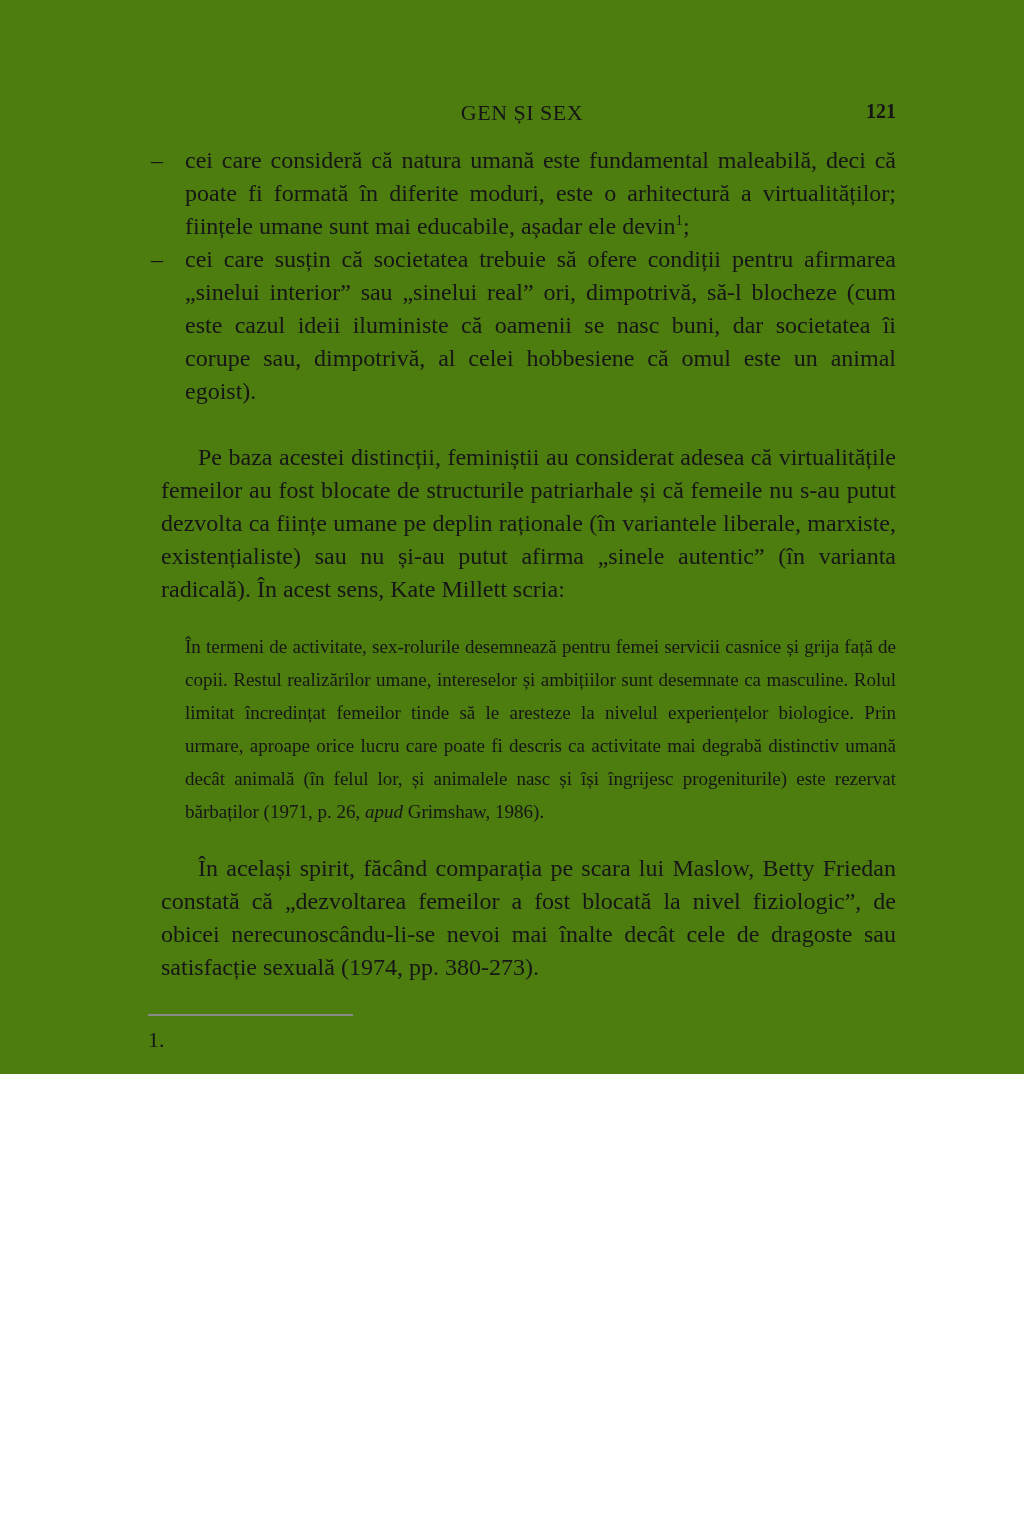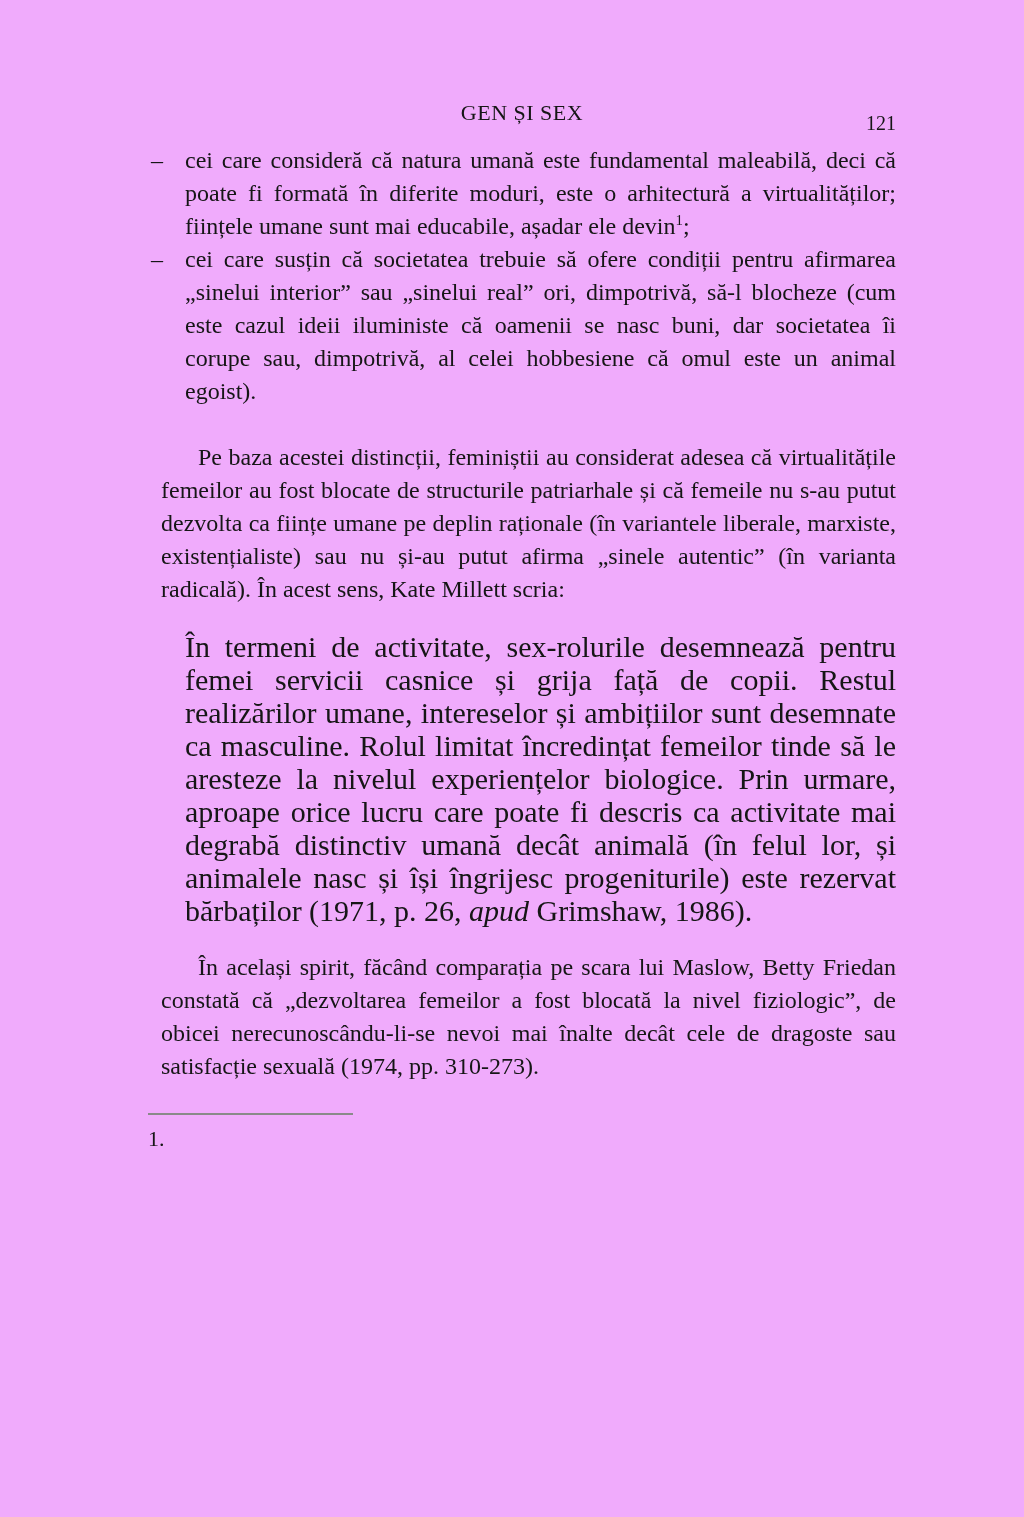--- a/index.html
+++ b/index.html
@@ -3,22 +3,22 @@
 <meta charset="utf-8">
 <style>
   html, body {
     margin: 0;
     padding: 0;
     background: #ffffff;
   }
   .page {
     position: relative;
     width: 1024px;
-    height: 1517px;
-    background: #f0abfc;
+    height: 1074px;
+    background: #4d7c0f;
     font-family: "Liberation Serif", "DejaVu Serif", serif;
     color: #161616;
     overflow: hidden;
   }
   .sheet {
     position: absolute;
     left: 148px;
     top: 100px;
     width: 748px;
   }
@@ -30,22 +30,23 @@
   }
   .running-title {
     display: block;
     text-align: center;
     font-size: 22px;
     letter-spacing: 0.5px;
   }
   .folio {
     position: absolute;
     right: 0;
-    top: 12px;
+    top: 0;
     font-size: 20px;
+    font-weight: bold;
   }
   
   .para {
     margin: 0;
     font-size: 24px;
     line-height: 33px;
     text-align: justify;
   }
   .noindent { text-indent: 0; }
   .indent   { text-indent: 37px; margin-left: 13px; }
@@ -66,21 +67,21 @@
     top: 0;
   }
   sup.fnref {
     font-size: 0.62em;
     line-height: 0;
     vertical-align: super;
   }
   blockquote.quote {
     margin: 24px 0 0 37px;
     padding: 0;
-    font-size: 30px;
+    font-size: 19px;
     line-height: 33px;
     text-align: justify;
   }
   blockquote.quote i { font-style: italic; }
 
   
   .footnotes { margin-top: 30px; }
   .fnrule {
     border: 0;
     border-top: 2px solid #8a8a8a;
@@ -125,21 +126,21 @@
           <span class="dash">–</span>
           <span class="item-text">cei care susțin că societatea trebuie să ofere condiții pentru afirmarea „sinelui interior” sau „sinelui real” ori, dimpotrivă, să-l blocheze (cum este cazul ideii iluministe că oamenii se nasc buni, dar societatea îi corupe sau, dimpotrivă, al celei hobbesiene că omul este un animal egoist).</span>
         </div>
 
       </div>
 
       <p class="para indent mt-par">Pe baza acestei distincții, feminiștii au considerat adesea că virtualitățile femeilor au fost blocate de structurile patriarhale și că femeile nu s-au putut dezvolta ca ființe umane pe deplin raționale (în variantele liberale, marxiste, existențialiste) sau nu și-au putut afirma „sinele autentic” (în varianta radicală). În acest sens, Kate Millett scria:</p>
 
       <blockquote class="quote"><span>În termeni de activitate, sex-rolurile desemnează pentru femei servicii casnice și grija față de copii. Restul realizărilor umane, intereselor și ambițiilor sunt desemnate ca masculine. Rolul limitat încredințat femeilor tinde să le aresteze la nivelul experiențelor biologice. Prin urmare, aproape orice lucru care poate fi descris ca activitate mai degrabă distinctiv umană decât animală (în felul lor, și animalele nasc și își îngrijesc progeniturile) este rezervat bărbaților (1971, p. 26, </span><i>apud</i><span> Grimshaw, 1986).</span></blockquote>
 
-      <p class="para indent mt-q">În același spirit, făcând comparația pe scara lui Maslow, Betty Friedan constată că „dezvoltarea femeilor a fost blocată la nivel fiziologic”, de obicei nerecunoscându-li-se nevoi mai înalte decât cele de dragoste sau satisfacție sexuală (1974, pp. 310-273).</p>
+      <p class="para indent mt-q">În același spirit, făcând comparația pe scara lui Maslow, Betty Friedan constată că „dezvoltarea femeilor a fost blocată la nivel fiziologic”, de obicei nerecunoscându-li-se nevoi mai înalte decât cele de dragoste sau satisfacție sexuală (1974, pp. 380-273).</p>
 
       <footer class="footnotes">
         <hr class="fnrule">
         <div class="footnote">
           <span class="fn-num">1.</span>
         </div>
       </footer>
 
     </main>
   </div>

